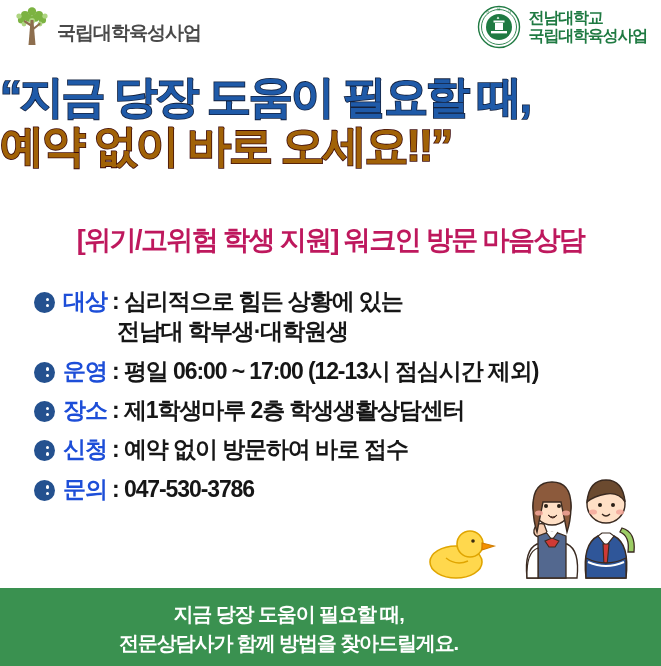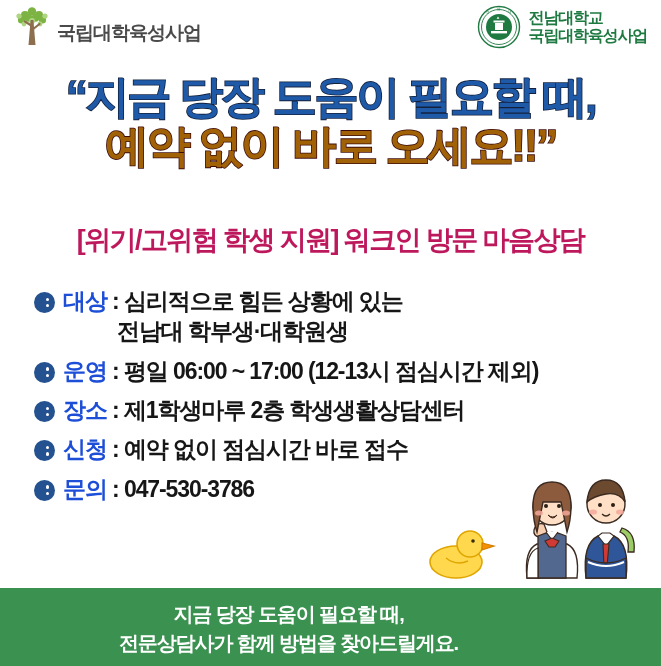--- a/index.html
+++ b/index.html
@@ -17,21 +17,21 @@
   .logo-left{position:absolute;left:14px;top:6px;display:flex;align-items:flex-end;gap:7px;}
   .tree-ico{width:36px;height:40px;position:relative;flex:none;}
   .logo-left-text{font-size:19px;font-weight:bold;color:#4a4a4a;letter-spacing:-1px;white-space:nowrap;}
 
   .logo-right{position:absolute;right:14px;top:5px;display:flex;align-items:center;gap:8px;}
   .seal{width:44px;height:44px;flex:none;position:relative;}
   .logo-right-text{line-height:1.12;}
   .logo-right-text div{font-size:16px;font-weight:bold;color:#1f7a42;letter-spacing:-1.2px;white-space:nowrap;}
 
   
-  .headline{position:absolute;left:0;top:72px;width:661px;text-align:center;}
+  .headline{position:absolute;left:0;top:72px;width:661px;text-align:left;}
   .hl-line{
     font-size:44px;font-weight:bold;letter-spacing:-2.2px;line-height:1.12;
     white-space:nowrap;
   }
   .hl-blue{color:#1f5aa8;-webkit-text-stroke:1.6px #14213d;paint-order:stroke fill;}
   .hl-red{color:#a16207;-webkit-text-stroke:1.6px #3d0b0d;paint-order:stroke fill;}
 
   
   .subtitle{
     position:absolute;left:0;top:222px;width:661px;text-align:center;
@@ -153,21 +153,21 @@
     <div class="row">
       <span class="bullet"></span>
       <span class="row-body">
         <div class="row-line"><span class="lbl">장소</span><span class="sep"> : </span><span>제1학생마루 2층 학생생활상담센터</span></div>
       </span>
     </div>
 
     <div class="row">
       <span class="bullet"></span>
       <span class="row-body">
-        <div class="row-line"><span class="lbl">신청</span><span class="sep"> : </span><span>예약 없이 점심시간 바로 접수</span></div>
+        <div class="row-line"><span class="lbl">신청</span><span class="sep"> : </span><span>예약 없이 방문하여 바로 접수</span></div>
       </span>
     </div>
 
     <div class="row">
       <span class="bullet"></span>
       <span class="row-body">
         <div class="row-line"><span class="lbl">문의</span><span class="sep"> : </span><span>047-530-3786</span></div>
       </span>
     </div>
 

